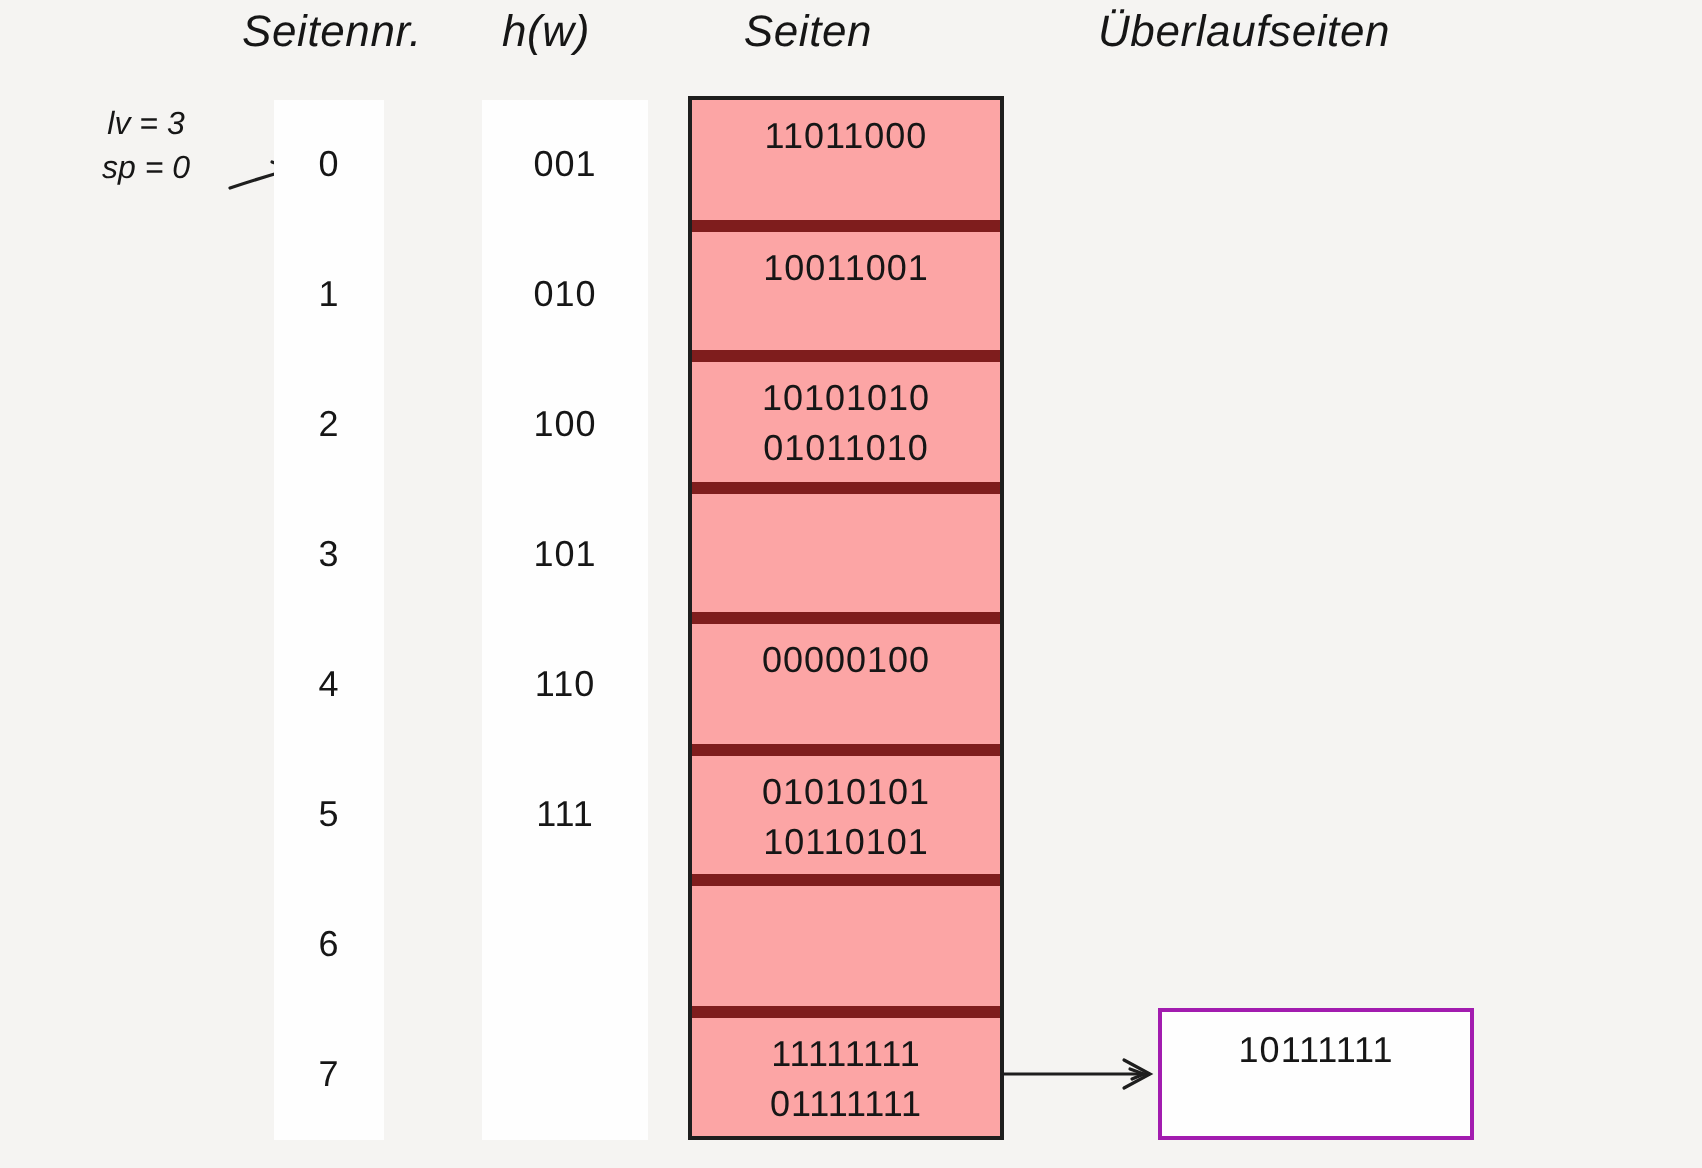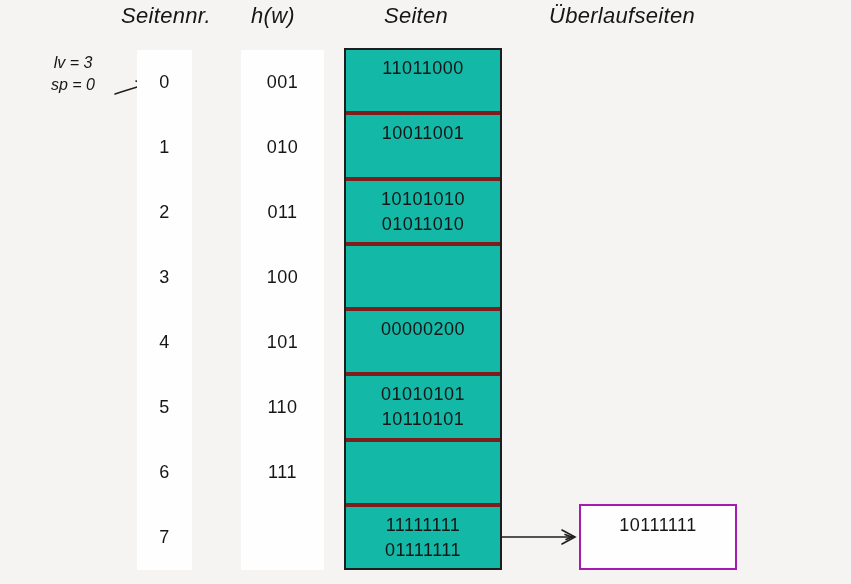--- a/index.html
+++ b/index.html
@@ -20,21 +20,21 @@
     position: absolute;
     top: 3px;
     transform: translateX(-50%);
     font-style: italic;
     font-size: 22px;
     letter-spacing: 0.3px;
     white-space: nowrap;
   }
   .hdr-seitennr { left: 166px; }
   .hdr-hw       { left: 273px; }
-  .hdr-seiten   { left: 416px; }
+  .hdr-seiten   { left: 404px; }
   .hdr-ueberlauf{ left: 622px; }
 
   .annotation {
     position: absolute;
     left: 30px;
     top: 52px;
     width: 86px;
     text-align: center;
     font-style: italic;
     font-size: 16px;
@@ -66,28 +66,28 @@
     letter-spacing: 0.5px;
   }
 
   .pagebox {
     position: absolute;
     left: 344px;
     top: 48px;
     width: 158px;
     height: 522px;
     box-sizing: border-box;
-    background: #14b8a6;
+    background: #fca5a5;
     border: 2px solid #1e1e1e;
     display: flex;
     flex-direction: column;
   }
   .pagecell {
     flex: 1;
-    border-top: 4px solid #7f1d1d;
+    border-top: 6px solid #7f1d1d;
     box-sizing: border-box;
     text-align: center;
     padding-top: 6px;
   }
   .pagecell:first-child { border-top: none; }
   .bin-line {
     font-size: 18px;
     line-height: 25px;
     letter-spacing: 0.5px;
     min-height: 25px;
@@ -145,21 +145,20 @@
     <div class="cell">3</div>
     <div class="cell">4</div>
     <div class="cell">5</div>
     <div class="cell">6</div>
     <div class="cell">7</div>
   </div>
 
   <div class="strip strip-hash">
     <div class="cell">001</div>
     <div class="cell">010</div>
-    <div class="cell">011</div>
     <div class="cell">100</div>
     <div class="cell">101</div>
     <div class="cell">110</div>
     <div class="cell">111</div>
   </div>
 
   <div class="pagebox">
     <div class="pagecell">
       <div class="bin-line">11011000</div>
       <div class="bin-line"></div>
@@ -170,21 +169,21 @@
     </div>
     <div class="pagecell">
       <div class="bin-line">10101010</div>
       <div class="bin-line">01011010</div>
     </div>
     <div class="pagecell">
       <div class="bin-line"></div>
       <div class="bin-line"></div>
     </div>
     <div class="pagecell">
-      <div class="bin-line">00000200</div>
+      <div class="bin-line">00000100</div>
       <div class="bin-line"></div>
     </div>
     <div class="pagecell">
       <div class="bin-line">01010101</div>
       <div class="bin-line">10110101</div>
     </div>
     <div class="pagecell">
       <div class="bin-line"></div>
       <div class="bin-line"></div>
     </div>

